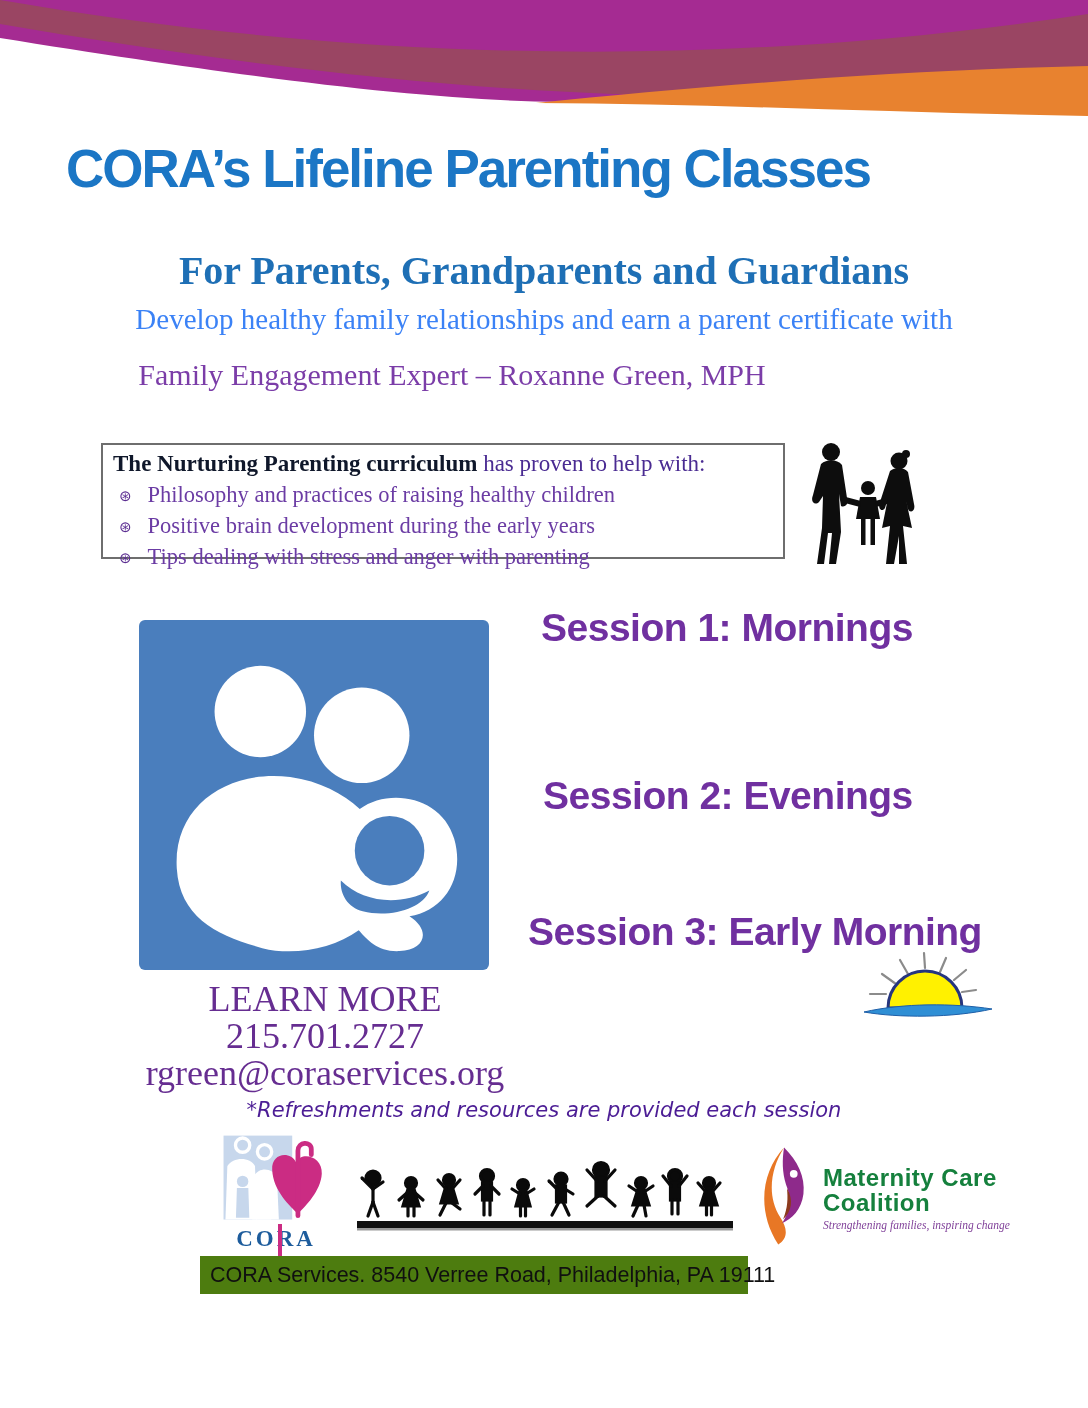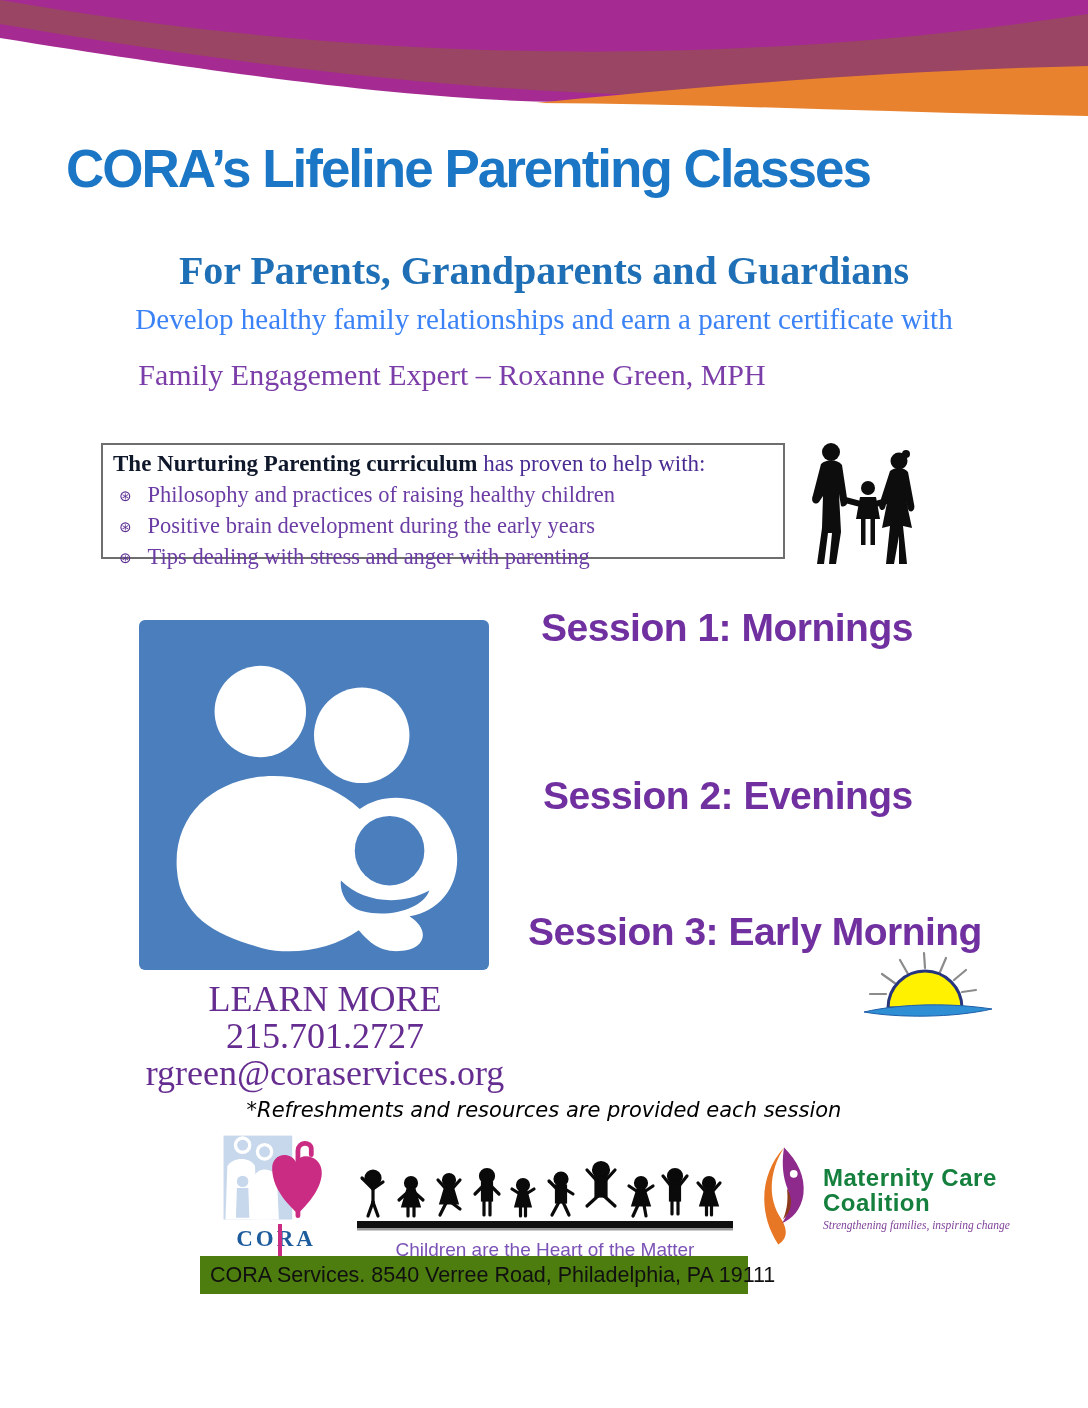--- a/index.html
+++ b/index.html
@@ -62,21 +62,21 @@
   .contact-box{
     position:absolute;left:133px;top:935px;width:384px;height:162px;background:#fff;z-index:1;
     text-align:center;box-sizing:border-box;padding-top:46px;
   }
   .contact-line{
     font-family:"Liberation Serif",serif;font-weight:400;font-size:36px;color:#662D91;line-height:37px;
   }
   
   .note{
     position:absolute;top:1098px;left:0;width:1088px;text-align:center;
-    font-family:"DejaVu Sans",sans-serif;font-style:italic;font-size:21px;color:#000000;
+    font-family:"DejaVu Sans",sans-serif;font-style:italic;font-size:21px;color:#4c1d95;
   }
   
   .cora-logo{position:absolute;left:210px;top:1132px;width:132px;text-align:center;}
   .cora-logo svg{display:block;margin:0 auto;}
   .cora-text-wrap{position:relative;display:inline-block;margin-top:0px;}
   .cora-text{
     font-family:"Liberation Serif",serif;font-weight:700;font-size:23px;
     color:#1D5C9C;letter-spacing:3px;
   }
   .cora-bar{position:absolute;left:53%;top:-2px;width:4px;height:36px;background:#CB2C83;}
@@ -288,21 +288,20 @@
             <path d="M-8,3 L8,3 L3,-13 L-3,-13 Z"></path>
             <line x1="-3" y1="-10" x2="-11" y2="-19"></line>
             <line x1="3" y1="-10" x2="11" y2="-19"></line>
             <line x1="-2.5" y1="3" x2="-2.5" y2="13"></line>
             <line x1="2.5" y1="3" x2="2.5" y2="13"></line>
           </g>
       </g>
       <rect x="4" y="63" width="376" height="7" fill="#101010"></rect>
       <rect x="4" y="70" width="376" height="2.5" fill="#9a9a9a"></rect>
     </svg>
-    <div class="children-caption">Children are the Heart of the Matter</div>
   </div>
 
   <div class="mcc-logo">
     <svg class="mcc-mark" width="62" height="108" viewBox="0 0 64 110">
       <path d="M30,4 C 6,30 2,70 24,104 C 34,98 34,88 26,76 C 12,54 16,26 30,4 Z" fill="#E87725"></path>
       <path d="M30,4 C 44,18 52,34 50,52 C 48,68 38,78 28,82 C 36,70 38,56 32,42 C 28,30 28,16 30,4 Z" fill="#8E2A8B"></path>
       <path d="M33,46 C 40,58 38,70 29,78 C 34,66 34,56 33,46 Z" fill="#8C3A1E"></path>
       <circle cx="40" cy="31" r="4" fill="#ffffff"></circle>
     </svg>
     <div class="mcc-text">

